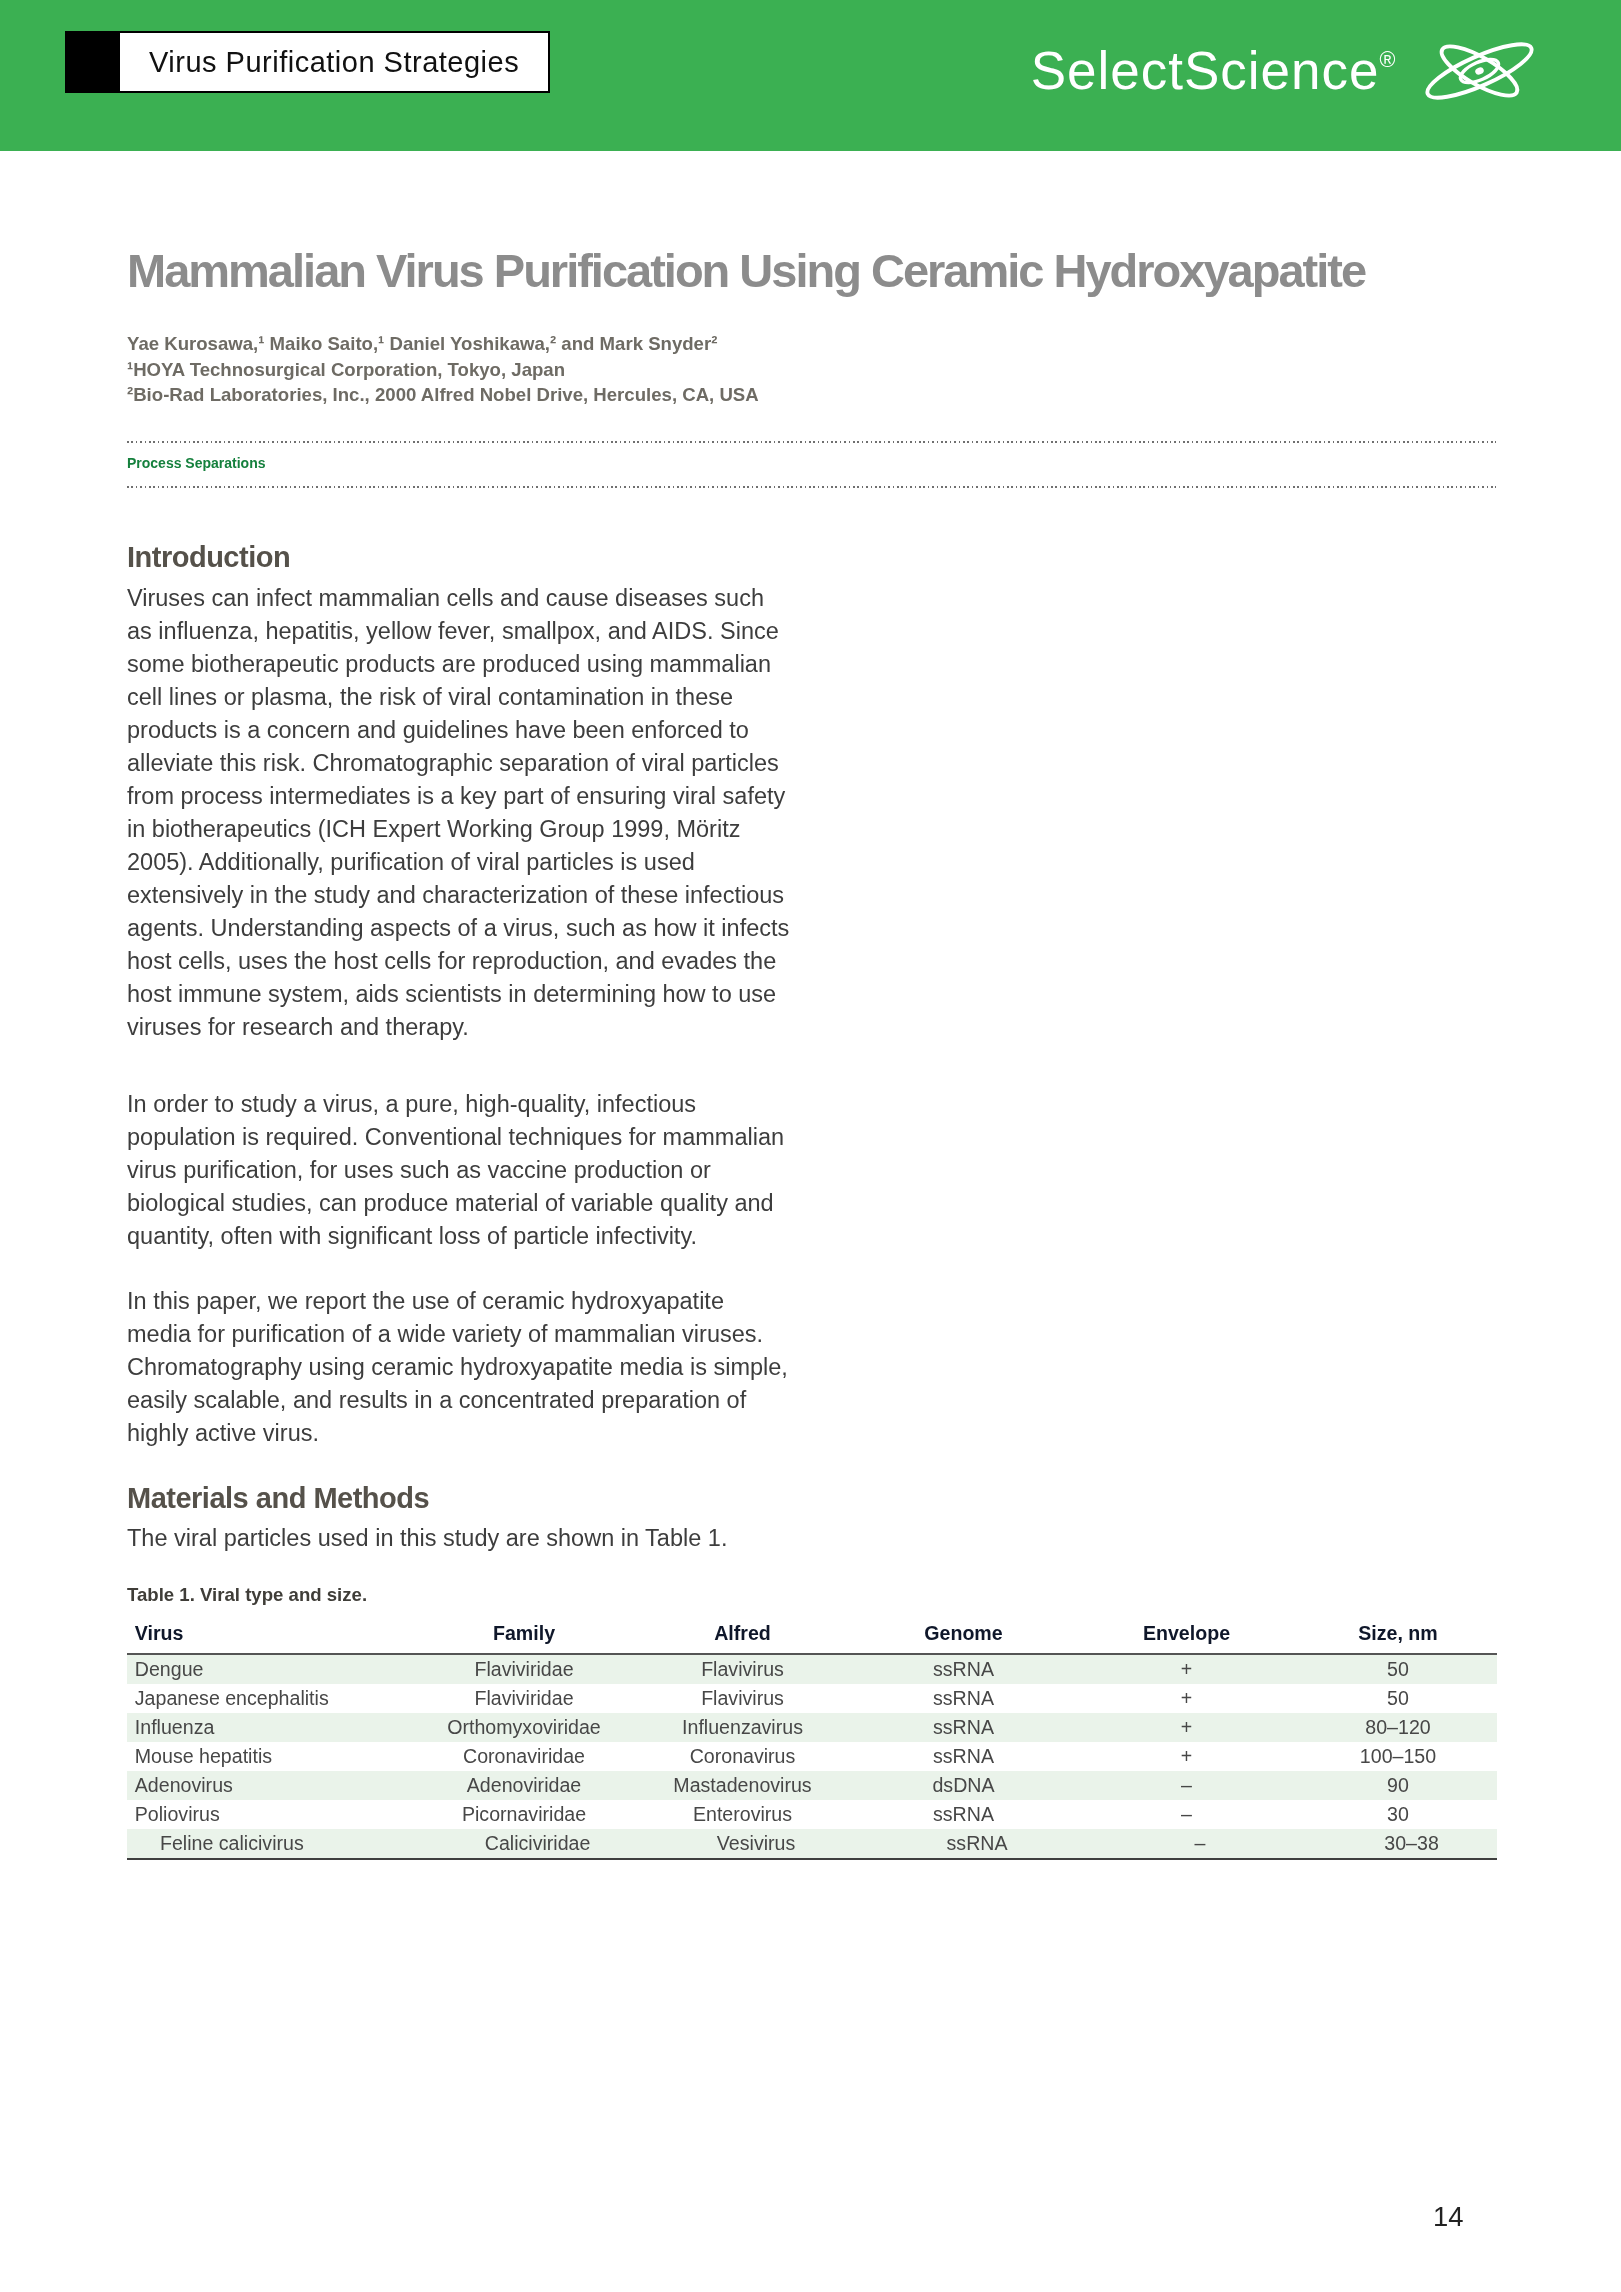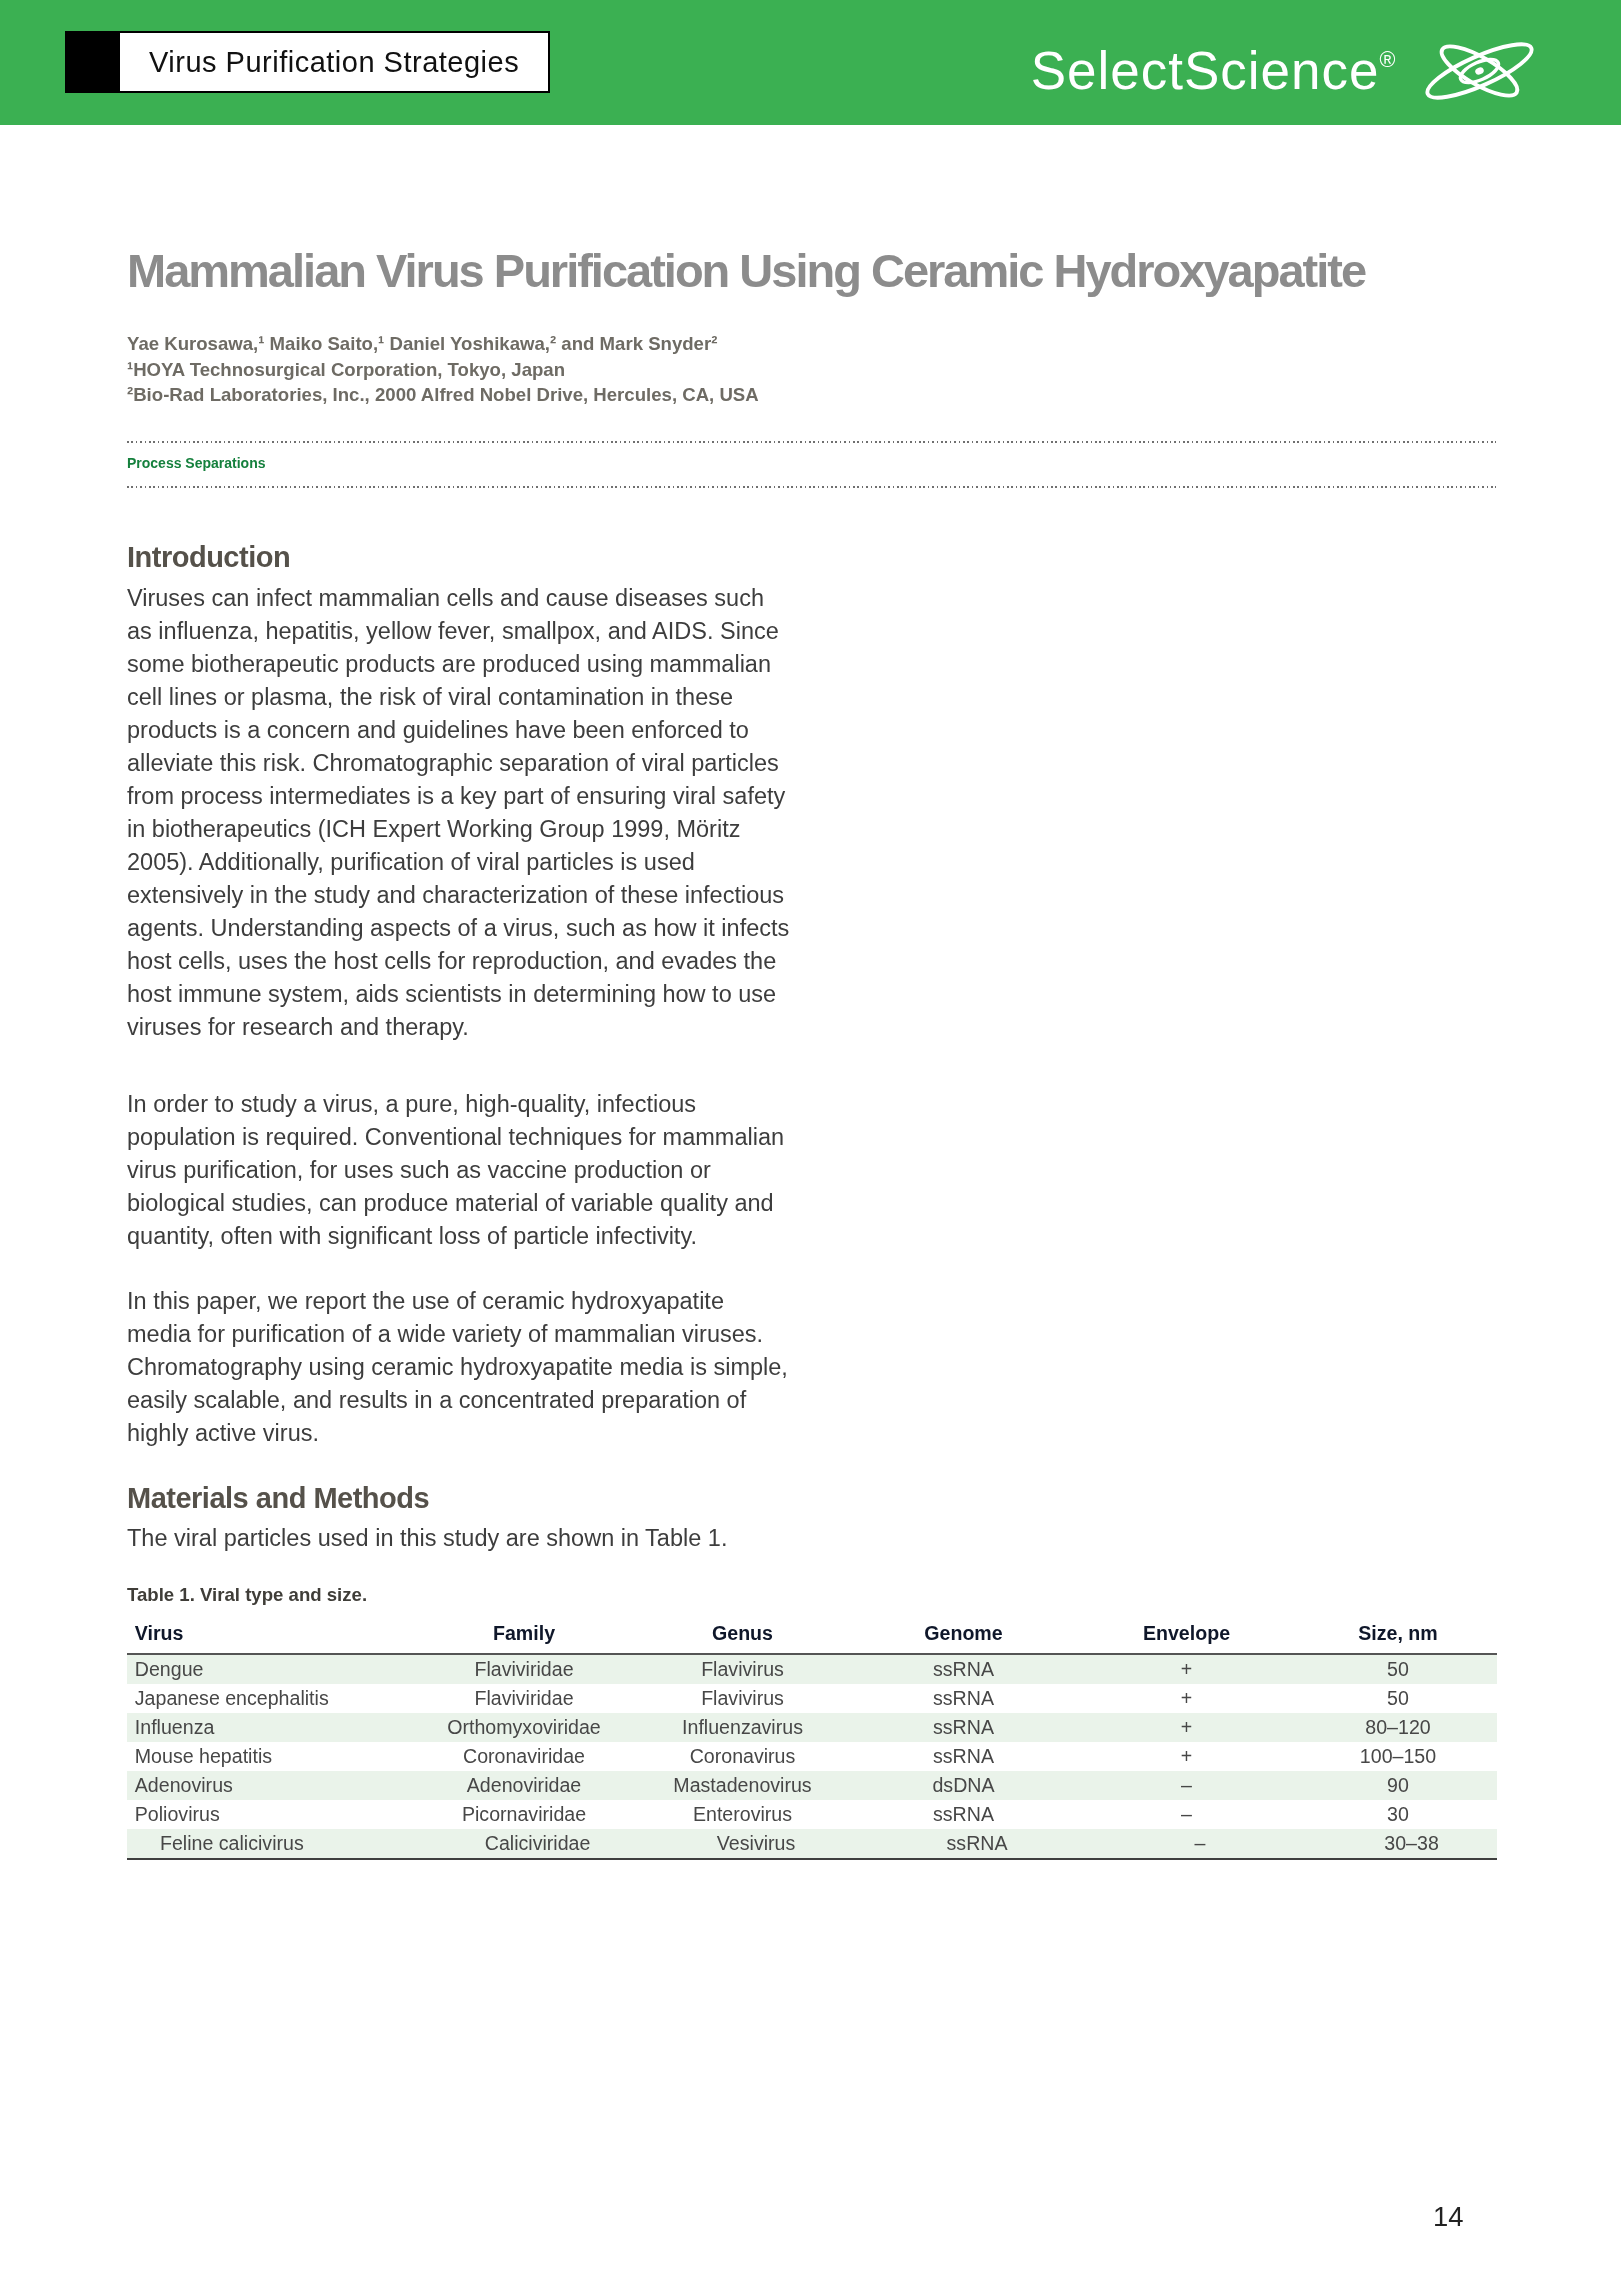--- a/index.html
+++ b/index.html
@@ -9,21 +9,21 @@
     height: 2293px;
     background: #ffffff;
     font-family: "Liberation Sans", sans-serif;
     overflow: hidden;
   }
 
   
   .header {
     position: absolute;
     top: 0; left: 0;
-    width: 1621px; height: 125px;
+    width: 1621px; height: 151px;
     background: #3bb052;
   }
   .badge {
     position: absolute;
     left: 65px; top: 31px;
     height: 62px;
     display: flex;
     align-items: stretch;
   }
   .badge-tab {
@@ -226,21 +226,21 @@
           <col class="c-family">
           <col class="c-genus">
           <col class="c-genome">
           <col class="c-envelope">
           <col class="c-size">
       </colgroup>
       <thead>
         <tr>
           <th class="first">Virus</th>
           <th>Family</th>
-          <th>Genus</th>
+          <th>Alfred</th>
           <th>Genome</th>
           <th>Envelope</th>
           <th>Size, nm</th>
         </tr>
       </thead>
       <tbody>
         <tr class="stripe">
           <td class="first">Dengue</td>
           <td>Flaviviridae</td>
           <td>Flavivirus</td>

